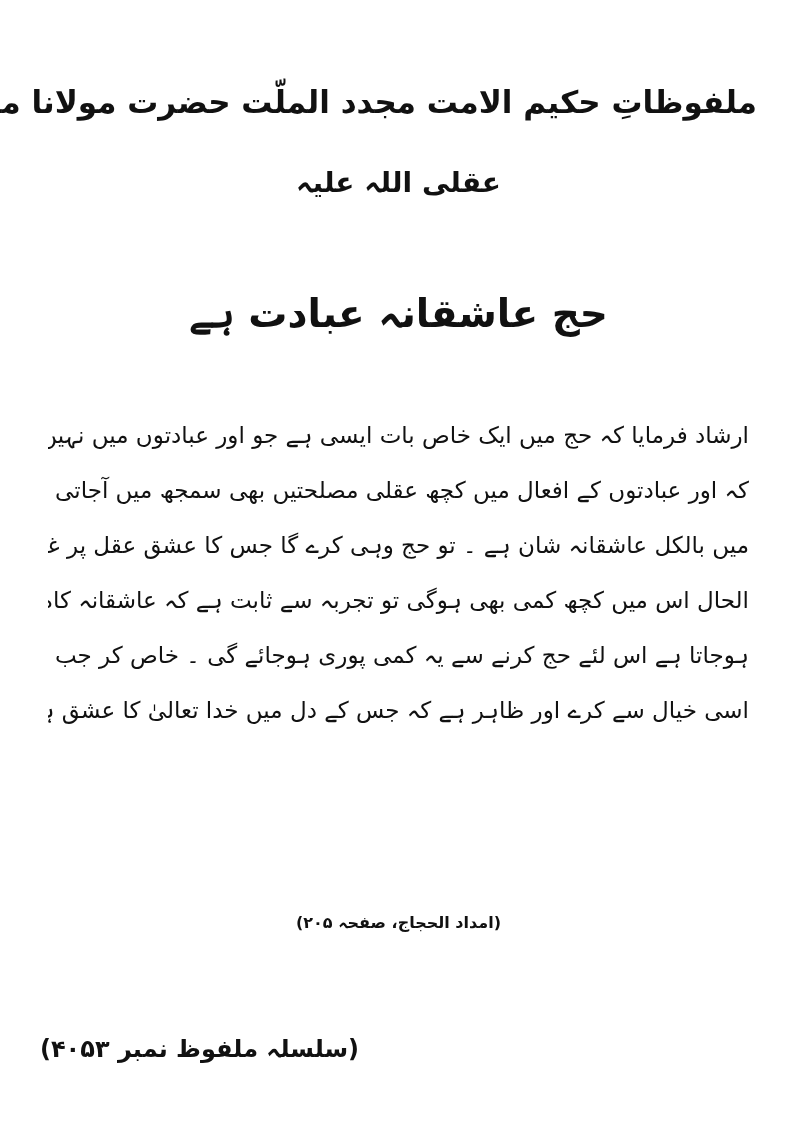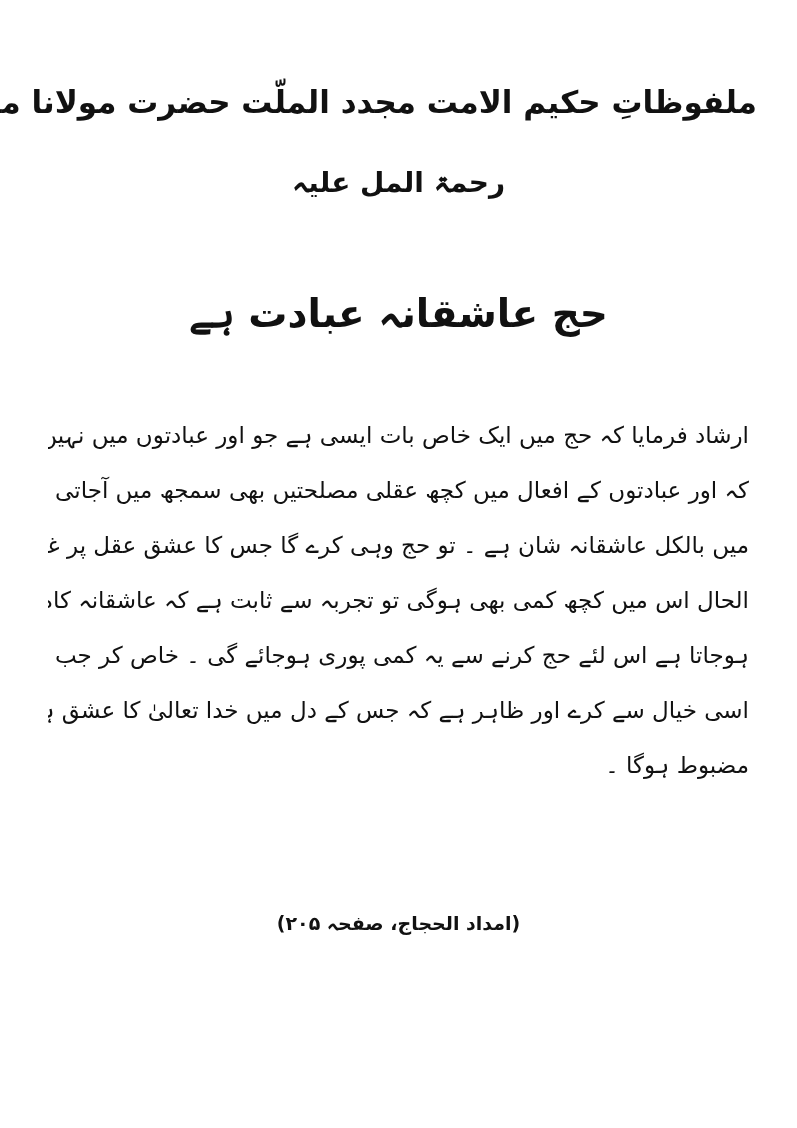--- a/index.html
+++ b/index.html
@@ -61,21 +61,21 @@
       overflow: hidden;
     }
     .body-line.last {
       text-align-last: right;
     }
     .reference {
       position: absolute;
       left: 40px; right: 40px;
       top: 898px;
       text-align: center;
-      font-size: 19px;
+      font-size: 16px;
       font-weight: bold;
       line-height: 50px;
     }
     .series-number {
       position: absolute;
       left: 40px;
       top: 1024px;
       font-size: 24px;
       font-weight: bold;
       line-height: 50px;
@@ -83,30 +83,30 @@
       text-align: left;
       white-space: nowrap;
     }
   </style>
 </head>
 <body>
 
 <div class="page">
 
   <div class="title title-line-1">ملفوظاتِ حکیم الامت مجدد الملّت حضرت مولانا محمد اشرف علی تھانوی</div>
-  <div class="title title-line-2">رحمۃ المل علیہ</div>
+  <div class="title title-line-2">عقلی اللہ علیہ</div>
 
   <div class="title subtitle">حج عاشقانہ عبادت ہے</div>
 
   <div class="body-text">
     <span class="body-line">ارشاد فرمایا کہ حج میں ایک خاص بات ایسی ہے جو اور عبادتوں میں نہیں ۔ وہ یہ ہے</span>
     <span class="body-line">کہ اور عبادتوں کے افعال میں کچھ عقلی مصلحتیں بھی سمجھ میں آجاتی ہیں مگر حج کے افعال</span>
     <span class="body-line">میں بالکل عاشقانہ شان ہے ۔ تو حج وہی کرے گا جس کا عشق عقل پر غالب ہوگا اور اگر فی</span>
     <span class="body-line">الحال اس میں کچھ کمی بھی ہوگی تو تجربہ سے ثابت ہے کہ عاشقانہ کام کرنے سے عشق پیدا</span>
     <span class="body-line">ہوجاتا ہے اس لئے حج کرنے سے یہ کمی پوری ہوجائے گی ۔ خاص کر جب ان کاموں کو</span>
     <span class="body-line">اسی خیال سے کرے اور ظاہر ہے کہ جس کے دل میں خدا تعالیٰ کا عشق ہوگا وہ دین میں کتنا</span>
-    <span class="body-line last">مضبوط ہوگا ۔</span>
   </div>
 
   <div class="reference">(امداد الحجاج، صفحہ ۲۰۵)</div>
 
+  <div class="series-number">(سلسلہ ملفوظ نمبر ۴۰۵۳)</div>
 
 </div>
 
 </body></html>

